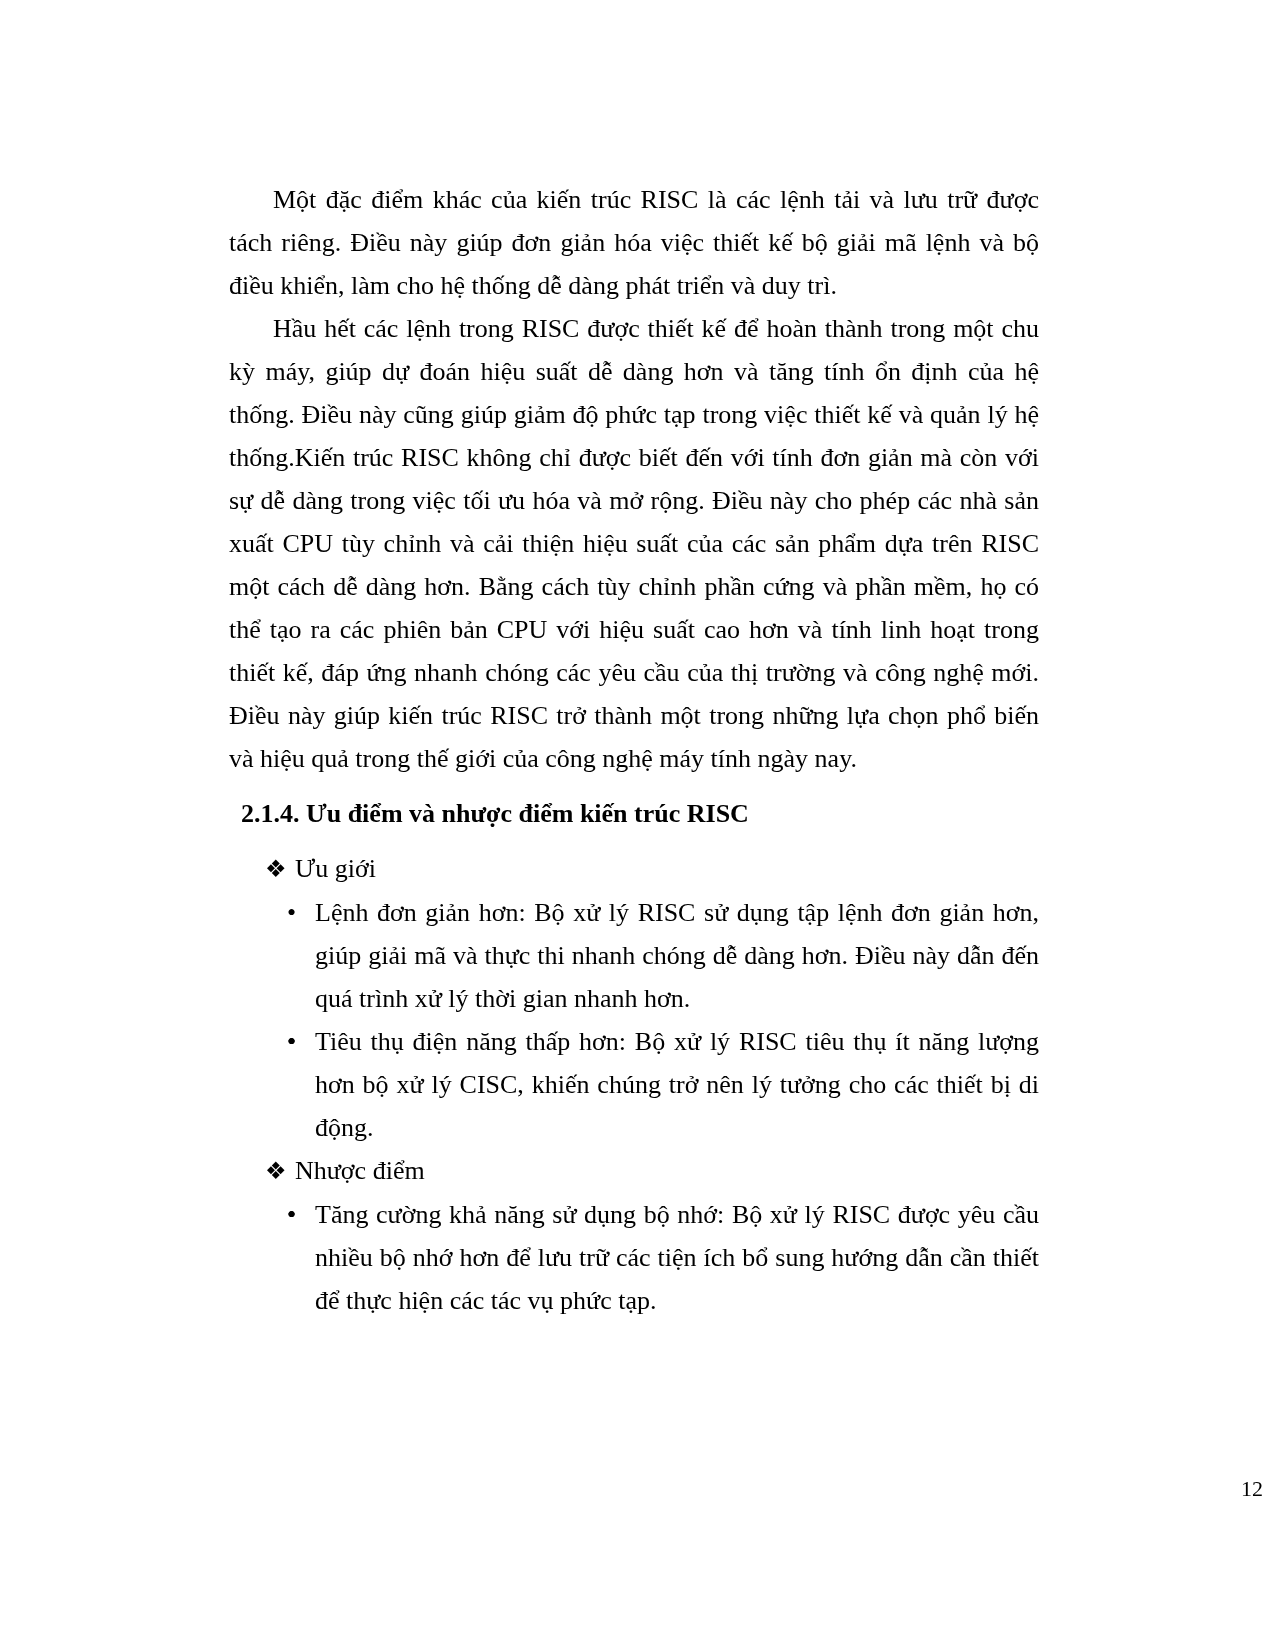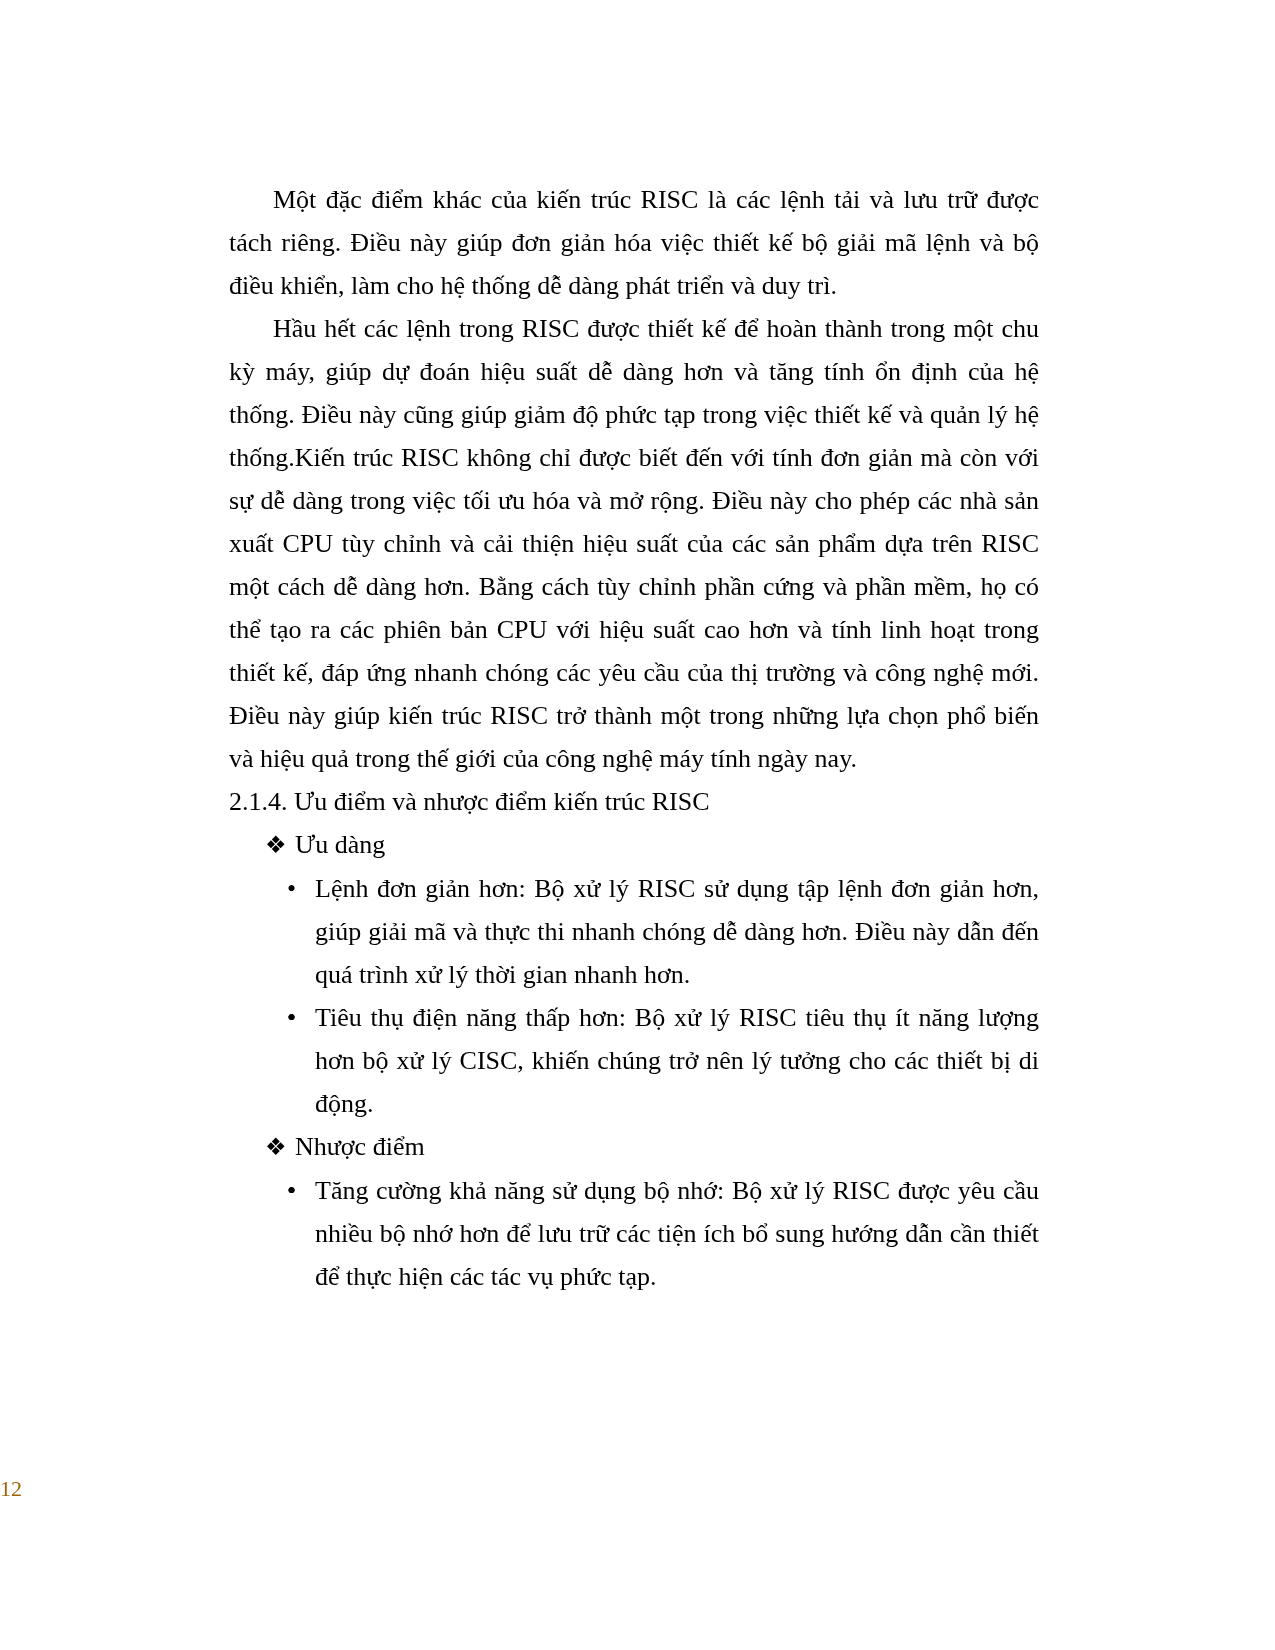--- a/index.html
+++ b/index.html
@@ -23,23 +23,23 @@
     width: 810px;
     font-size: 26px;
     line-height: 43px;
     text-align: justify;
   }
   .para {
     margin: 0;
     text-indent: 44px;
   }
   .heading {
-    margin: 0;
+    margin: 12px;
     font-size: 26px;
-    font-weight: normal;
+    font-weight: bold;
     text-align: left;
     text-indent: 0;
   }
   .group-label {
     margin: 0;
     padding-left: 36px;
     text-align: left;
   }
   .group-label .marker {
     display: inline-block;
@@ -55,39 +55,39 @@
   .bullet-item .bullet {
     position: absolute;
     left: 58px;
     top: 0;
   }
   .page-number {
     position: absolute;
     left: 0;
     right: 12px;
     top: 1476px;
-    text-align: left;
+    text-align: right;
     font-size: 22px;
-    color: #a16207;
+    color: #000000;
   }
 </style>
 </head>
 <body>
 
 <div class="page">
   <main class="content">
 
     <p class="para">Một đặc điểm khác của kiến trúc RISC là các lệnh tải và lưu trữ được tách riêng. Điều này giúp đơn giản hóa việc thiết kế bộ giải mã lệnh và bộ điều khiển, làm cho hệ thống dễ dàng phát triển và duy trì.</p>
 
     <p class="para">Hầu hết các lệnh trong RISC được thiết kế để hoàn thành trong một chu kỳ máy, giúp dự đoán hiệu suất dễ dàng hơn và tăng tính ổn định của hệ thống. Điều này cũng giúp giảm độ phức tạp trong việc thiết kế và quản lý hệ thống.Kiến trúc RISC không chỉ được biết đến với tính đơn giản mà còn với sự dễ dàng trong việc tối ưu hóa và mở rộng. Điều này cho phép các nhà sản xuất CPU tùy chỉnh và cải thiện hiệu suất của các sản phẩm dựa trên RISC một cách dễ dàng hơn. Bằng cách tùy chỉnh phần cứng và phần mềm, họ có thể tạo ra các phiên bản CPU với hiệu suất cao hơn và tính linh hoạt trong thiết kế, đáp ứng nhanh chóng các yêu cầu của thị trường và công nghệ mới. Điều này giúp kiến trúc RISC trở thành một trong những lựa chọn phổ biến và hiệu quả trong thế giới của công nghệ máy tính ngày nay.</p>
 
     <h2 class="heading">2.1.4. Ưu điểm và nhược điểm kiến trúc RISC</h2>
 
     <div class="group-label">
-      <span class="marker">❖</span><span>Ưu dàng</span>
+      <span class="marker">❖</span><span>Ưu giới</span>
     </div>
 
     <div class="bullet-item">
       <span class="bullet">•</span>
       <span>Lệnh đơn giản hơn: Bộ xử lý RISC sử dụng tập lệnh đơn giản hơn, giúp giải mã và thực thi nhanh chóng dễ dàng hơn. Điều này dẫn đến quá trình xử lý thời gian nhanh hơn.</span>
     </div>
 
     <div class="bullet-item">
       <span class="bullet">•</span>
     </div>

